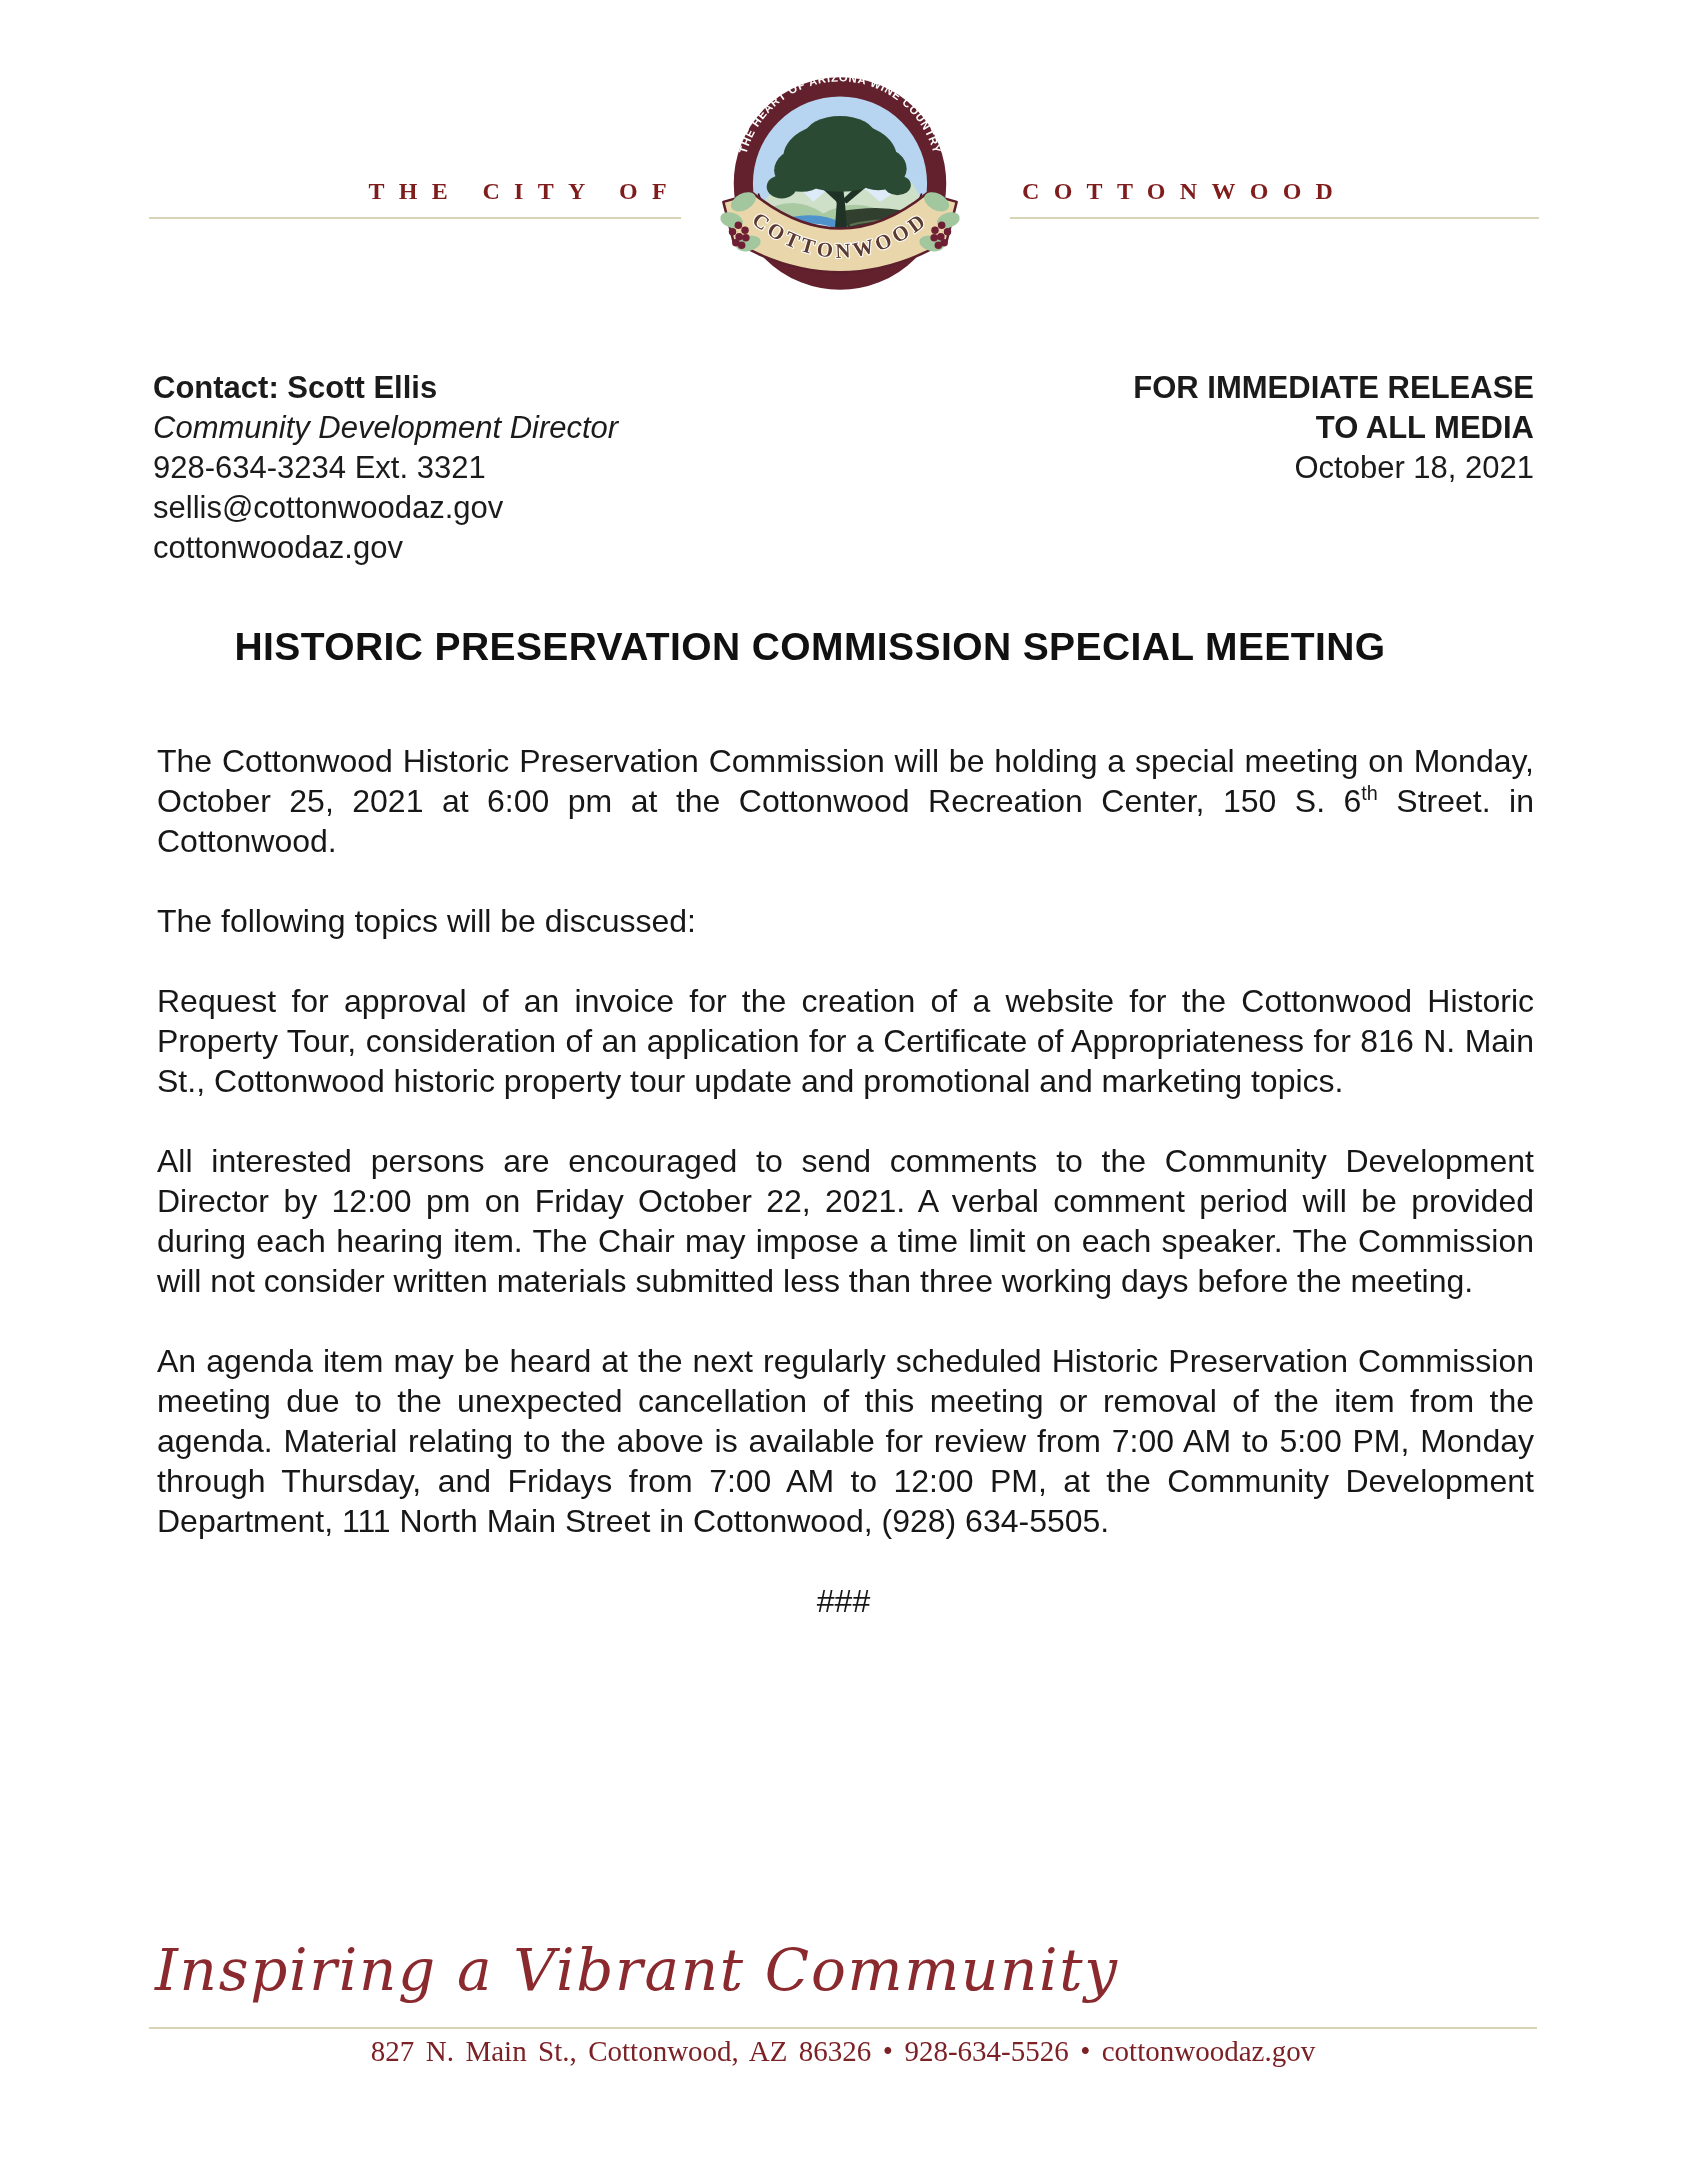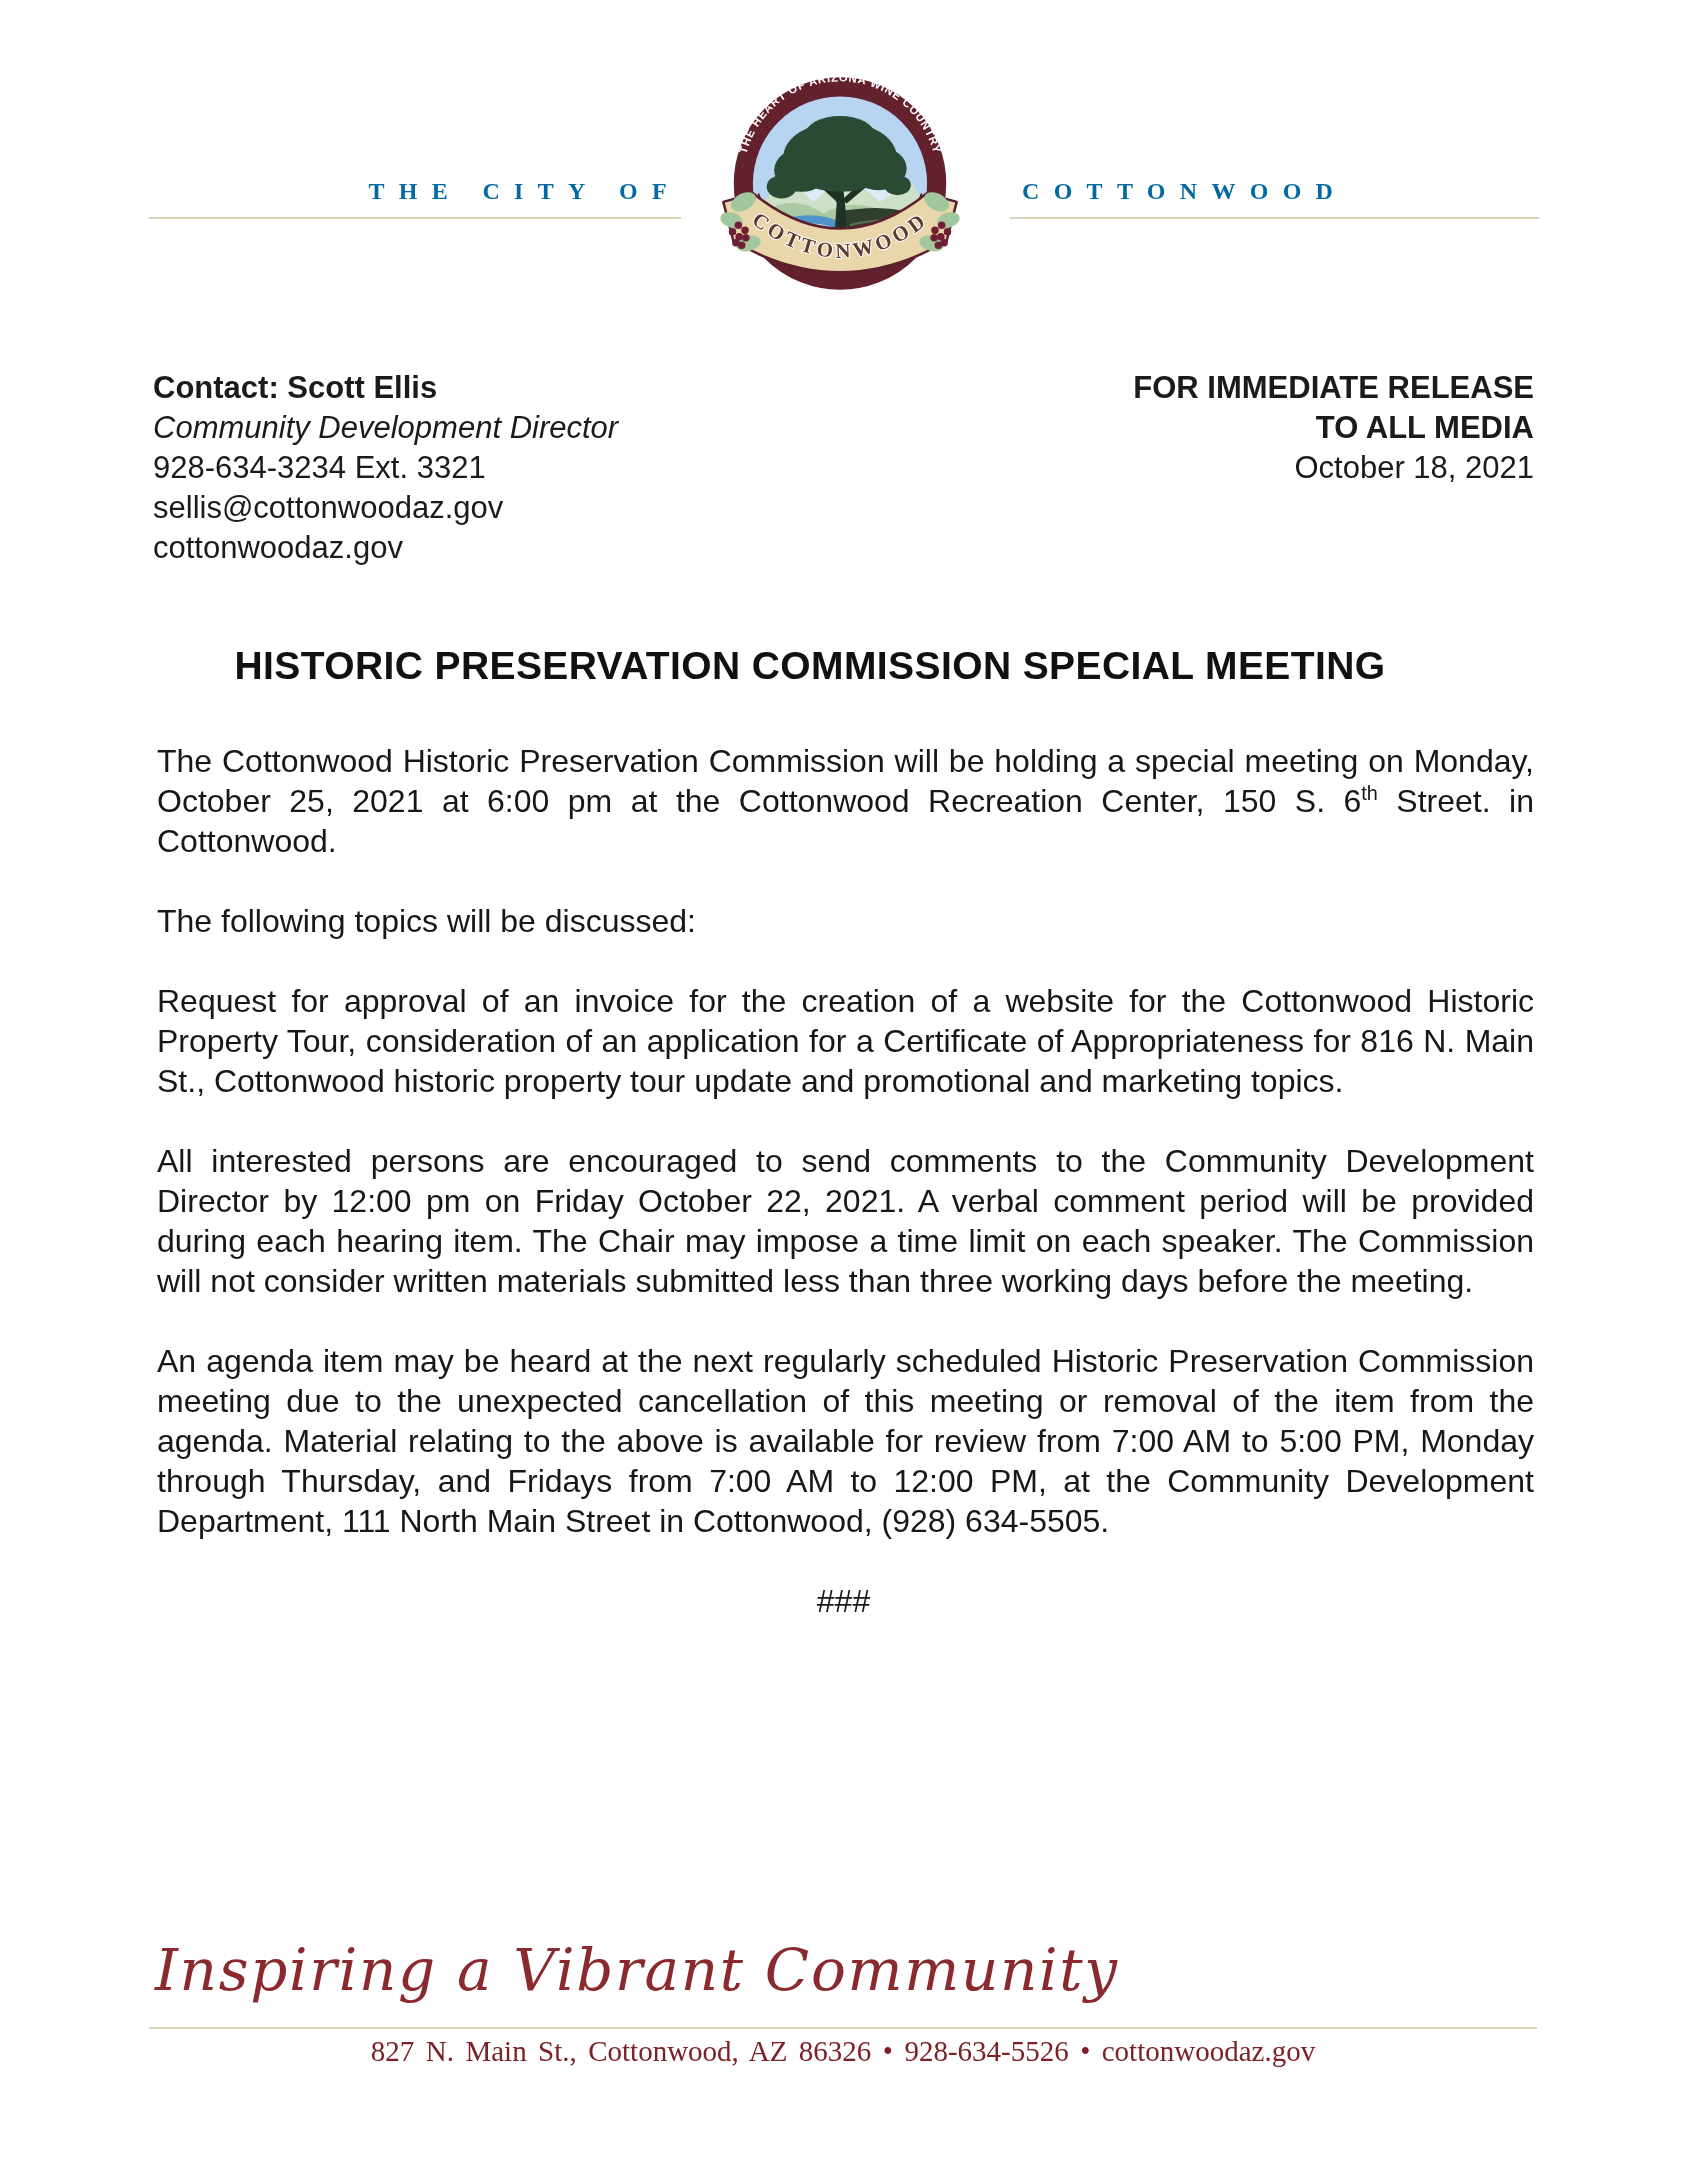--- a/index.html
+++ b/index.html
@@ -4,21 +4,21 @@
 <style>
   html,body { margin:0; padding:0; background:#ffffff; }
   .page {
     position:relative; width:1687px; height:2183px; background:#ffffff;
     font-family:"Liberation Sans", sans-serif; color:#1b1b1b; overflow:hidden;
   }
 
   
   .mast-text {
     position:absolute; font-family:"Liberation Serif", serif; font-weight:700;
-    font-size:24px; letter-spacing:14.3px; color:#0369a1; white-space:nowrap;
+    font-size:24px; letter-spacing:14.3px; color:#7f1d1d; white-space:nowrap;
   }
   .mast-text-left  { left:149px; top:178px; width:532px; text-align:right; }
   .mast-text-right { left:1022px; top:178px; }
   .mast-rule { position:absolute; top:217px; border-top:2.5px solid #d9d4b6; height:0; }
   .mast-rule-left  { left:149px;  width:532px; }
   .mast-rule-right { left:1010px; width:529px; }
   .logo { position:absolute; left:715px; top:76px; width:250px; height:235px; }
 
   
   .contact-block {
@@ -27,21 +27,21 @@
   }
   .release-block {
     position:absolute; right:153px; top:368px; text-align:right;
     font-size:31px; line-height:40px;
   }
   .b { font-weight:700; }
   .i { font-style:italic; }
 
   
   .doc-title {
-    position:absolute; left:0; top:644px; width:1620px; text-align:center;
+    position:absolute; left:0; top:625px; width:1620px; text-align:center;
     font-size:39px; font-weight:700; letter-spacing:0.4px; color:#111;
   }
   .body-copy {
     position:absolute; left:153px; top:741px; width:1381px;
     font-size:32px; line-height:40px; text-align:justify; color:#171717;
   }
   .body-copy p { margin:0 0 40px 4px; }
   .body-copy sup { font-size:62%; line-height:0; vertical-align:super; }
   .end-mark { text-align:center; margin-top:30px; font-size:32px; }
 

